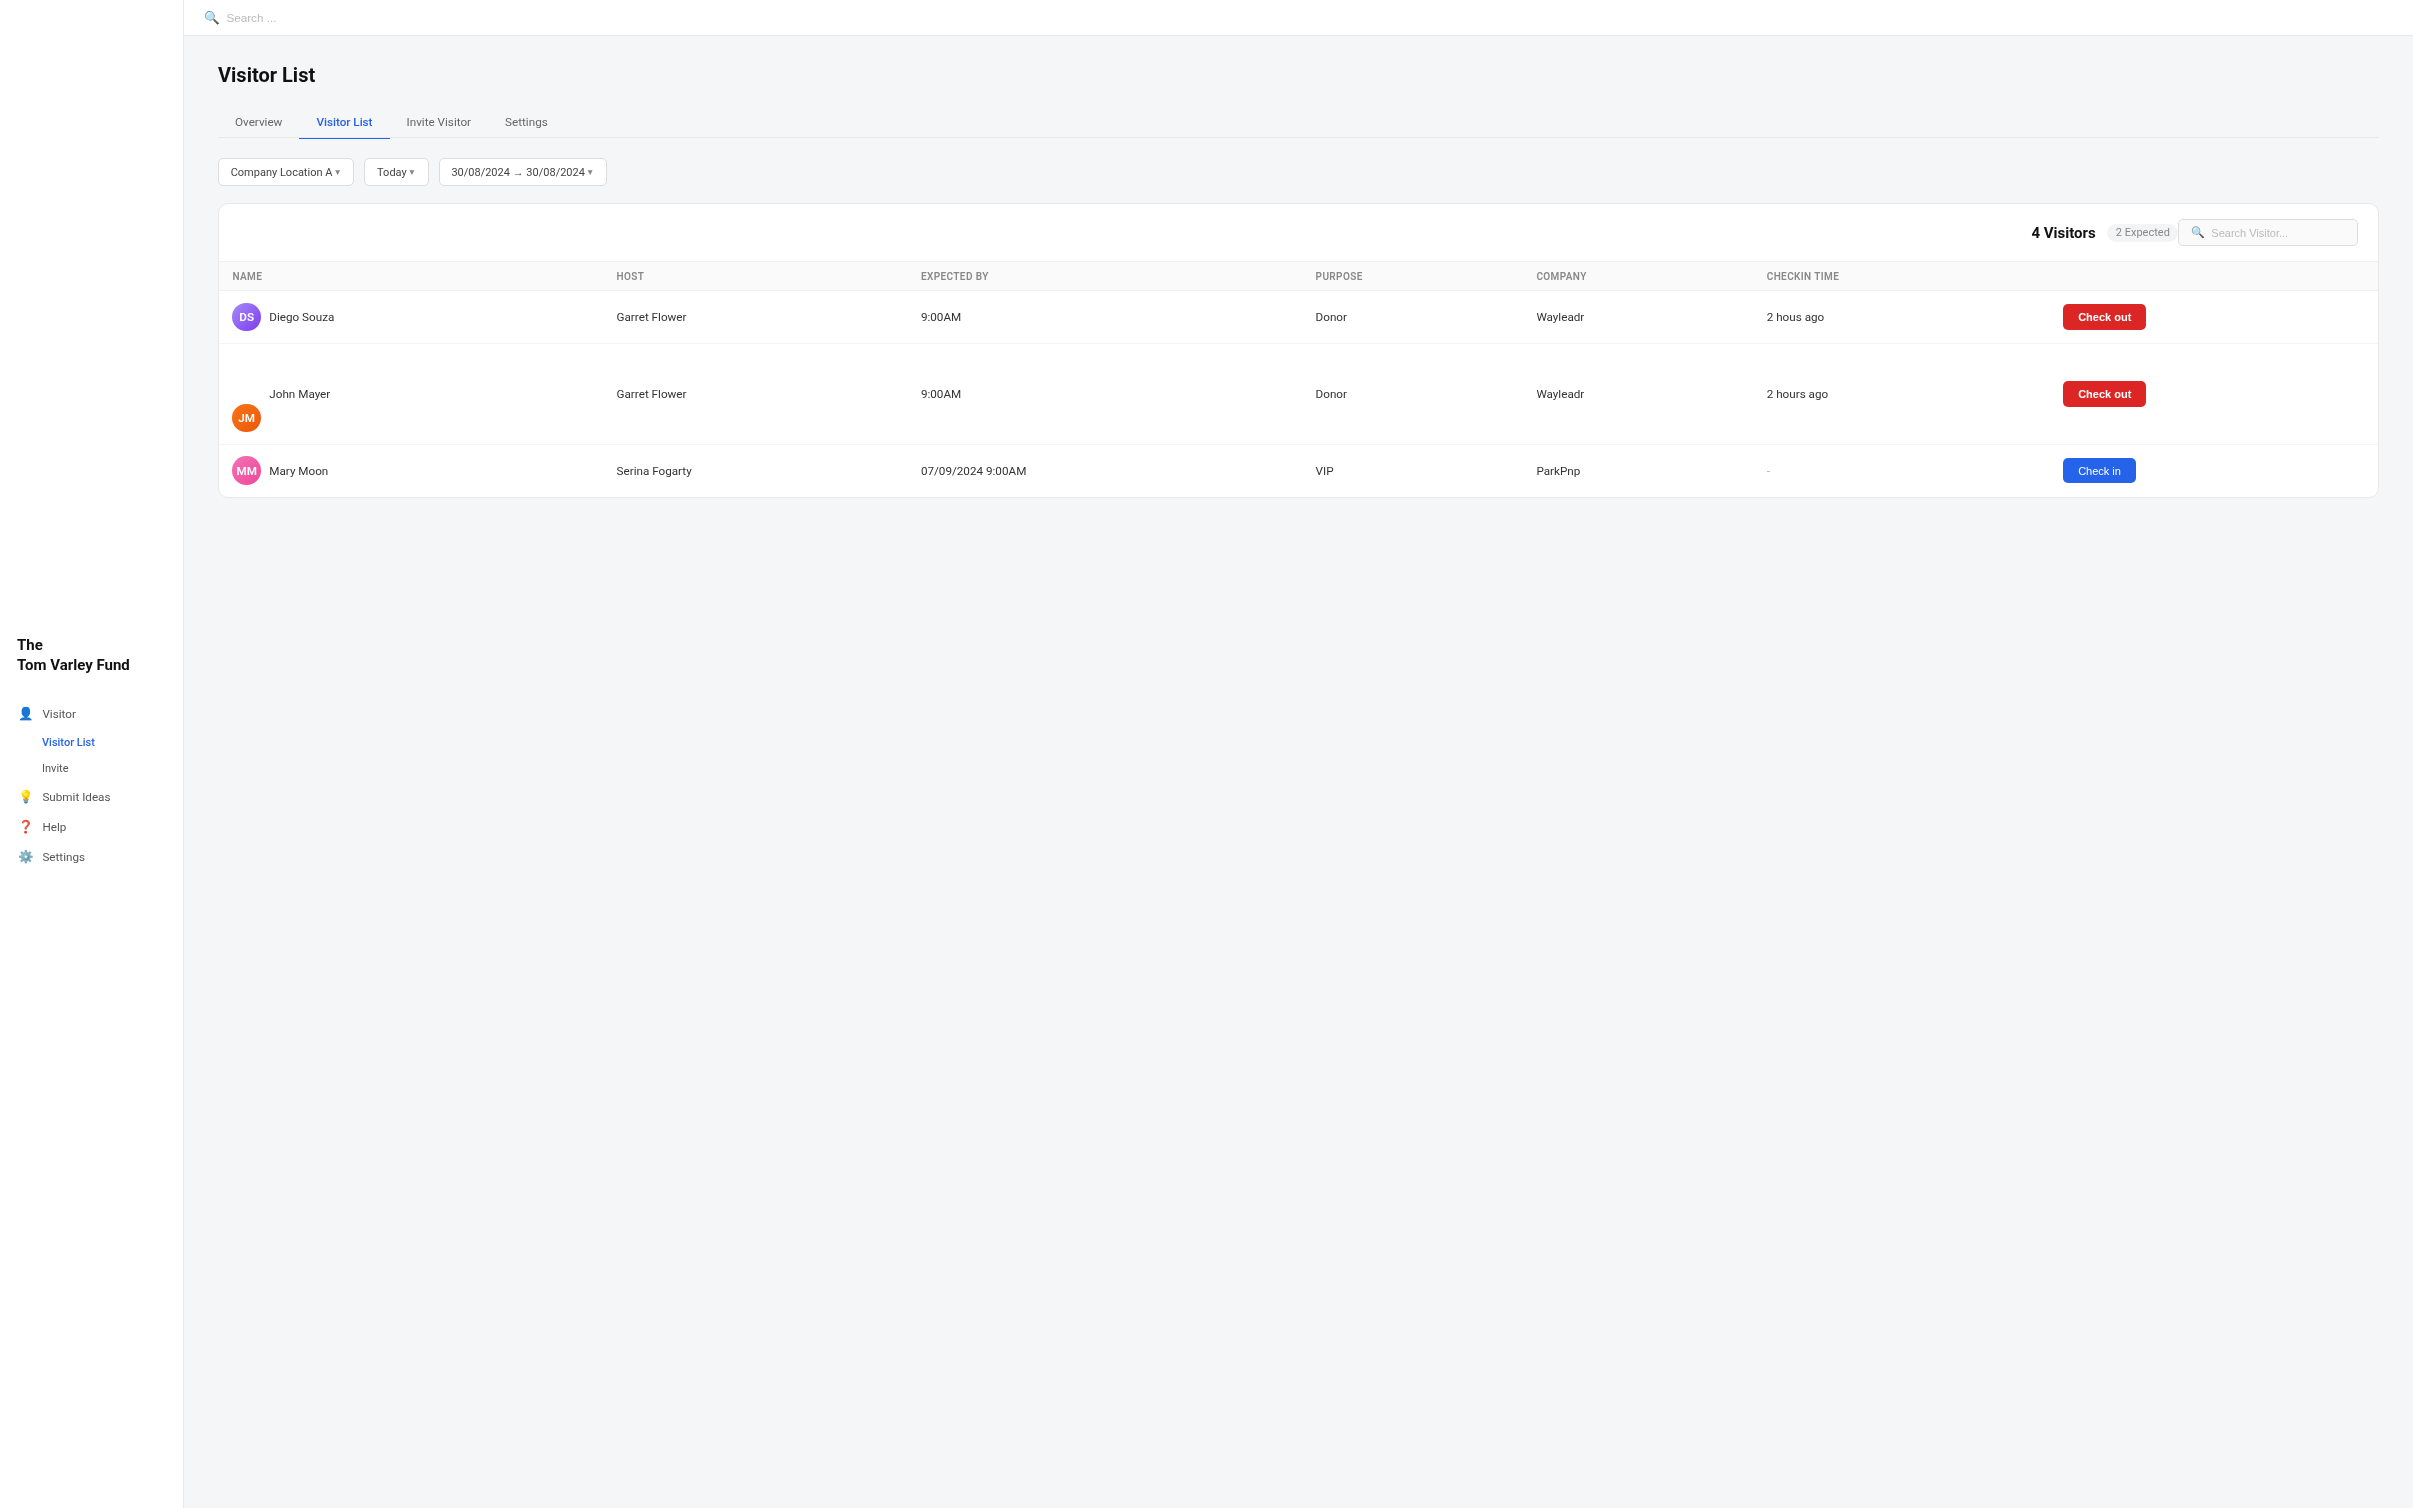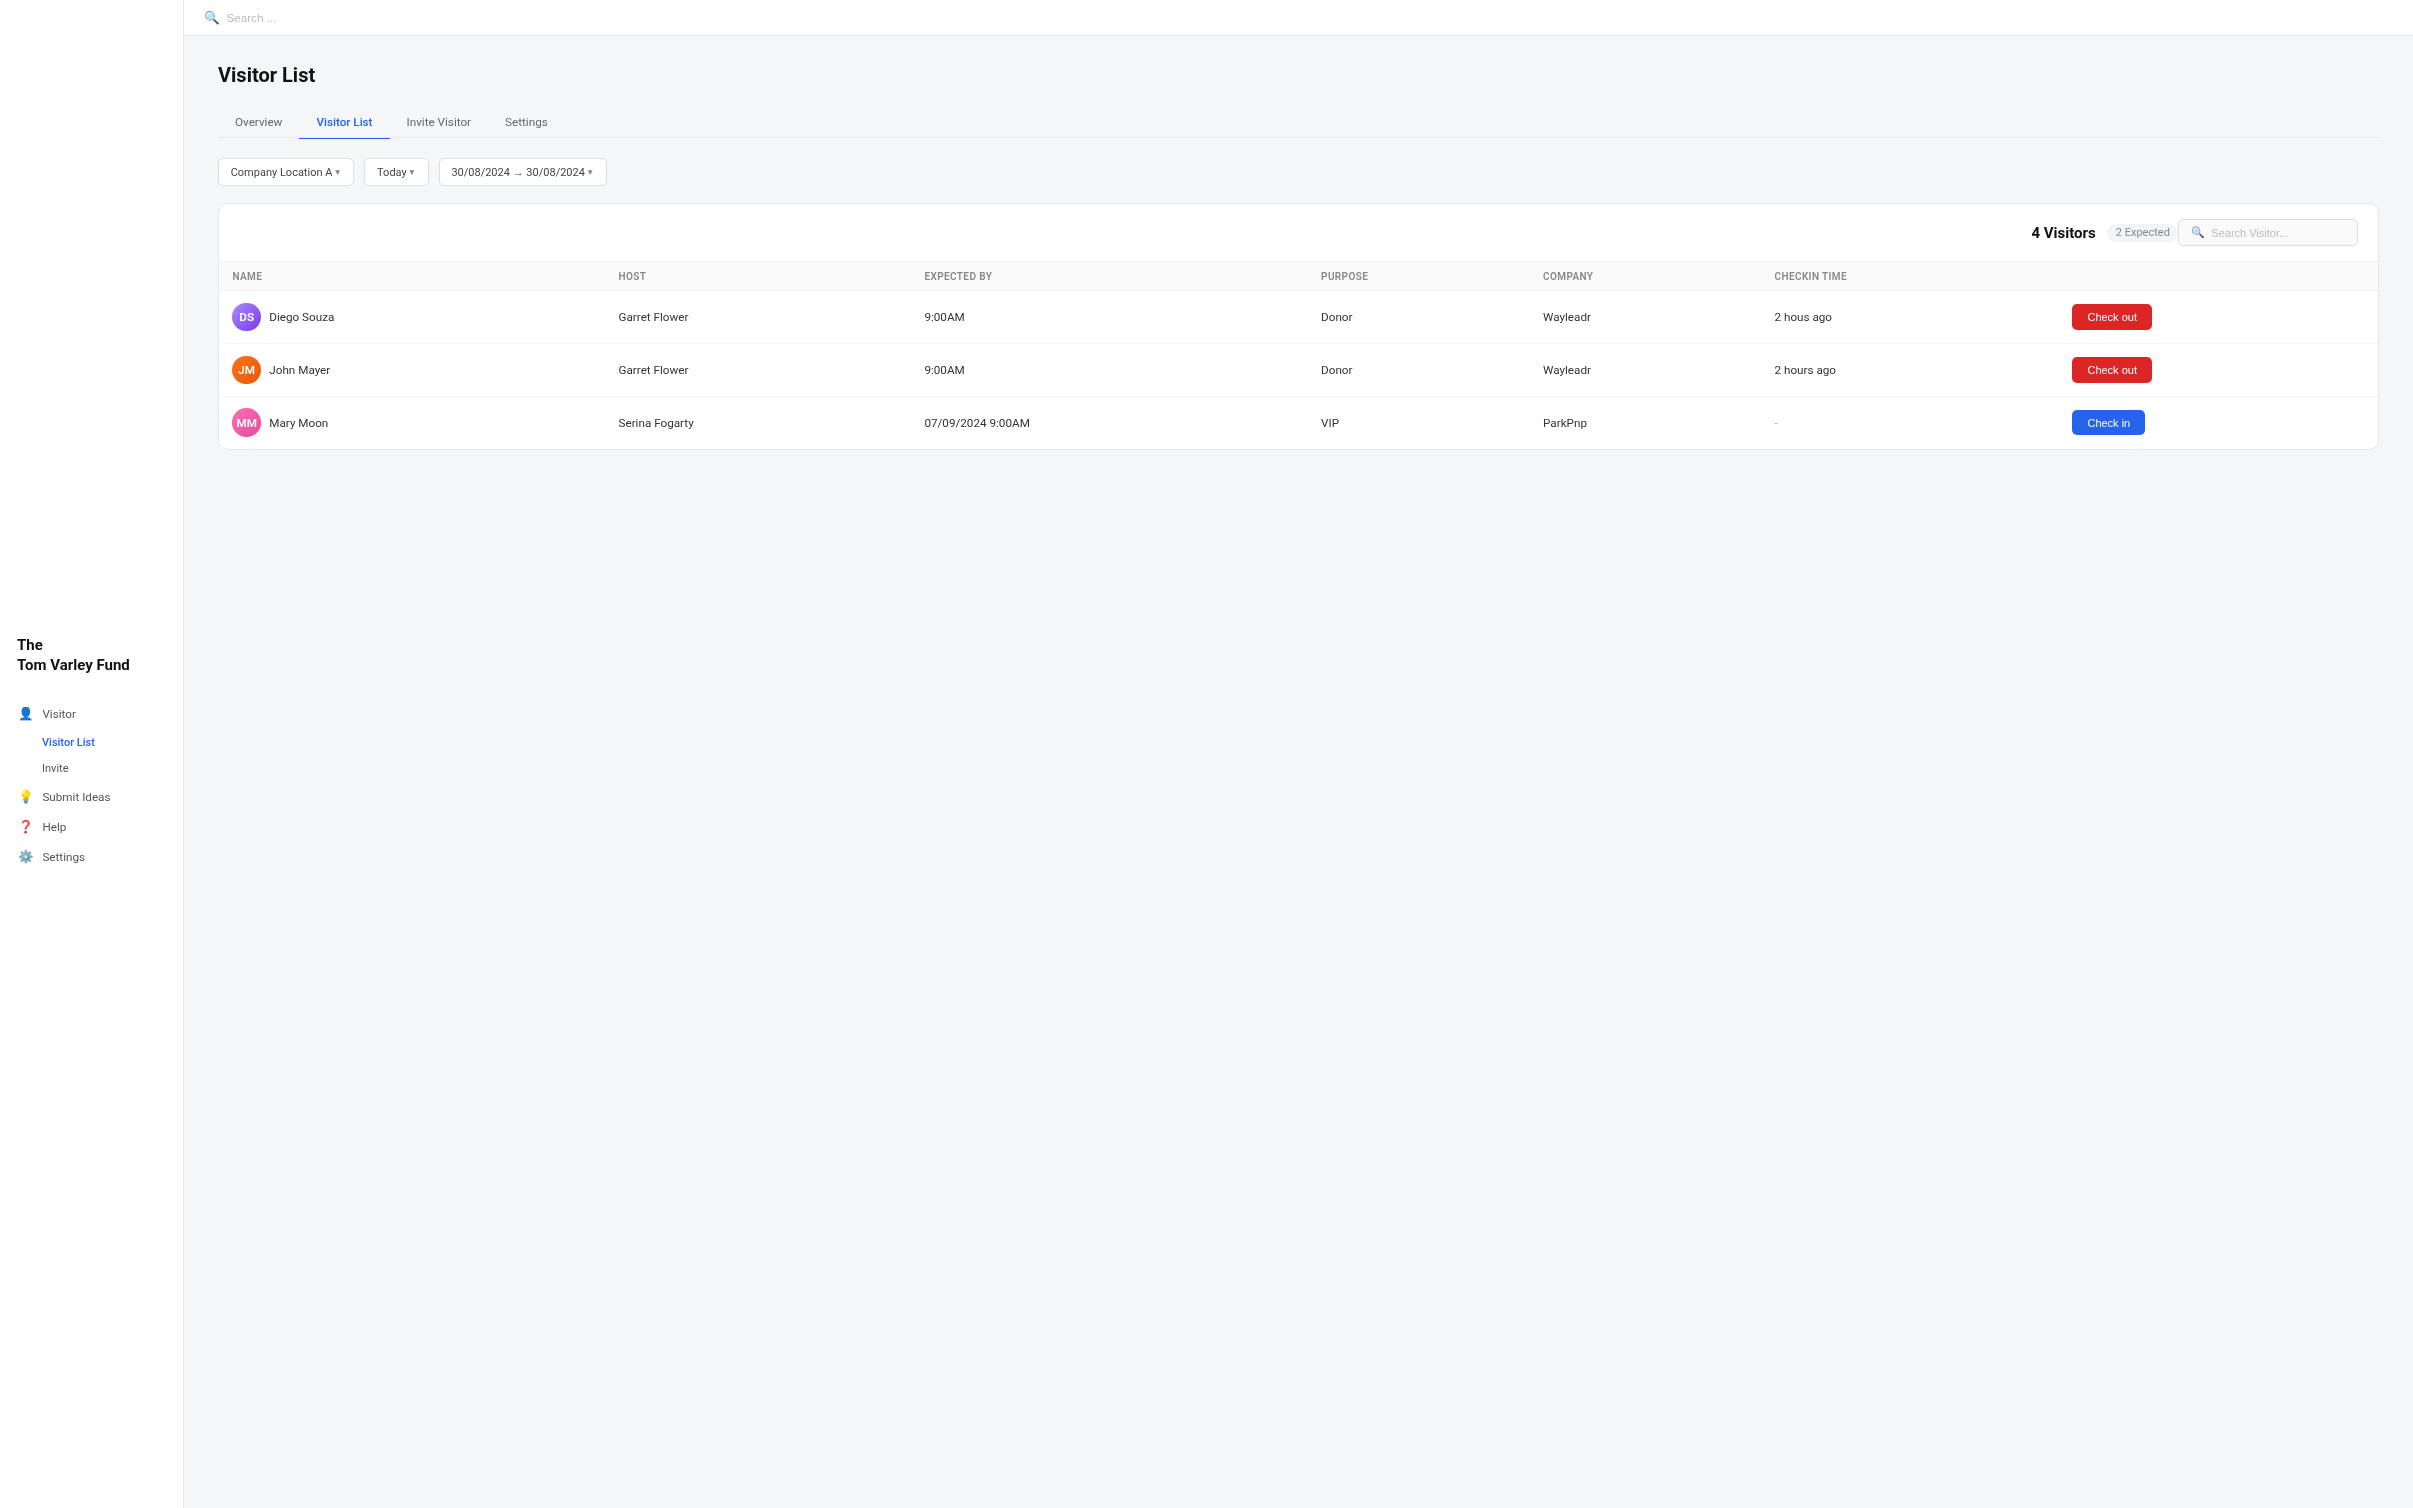--- a/index.html
+++ b/index.html
@@ -248,32 +248,32 @@
       overflow: hidden;
       flex-shrink: 0;
       display: flex;
       align-items: center;
       justify-content: center;
       font-size: 11.7px;
       font-weight: 600;
       color: #fff;
     }
     .avatar-1 { background: linear-gradient(135deg, #a78bfa, #7c3aed); }
-    .avatar-2 { background: linear-gradient(135deg, #f97316, #ea580c); }
+    .avatar-2 { background: linear-gradient(135deg, #f97316, #ea580c); margin-top: 48px; }
     .avatar-3 { background: linear-gradient(135deg, #94a3b8, #64748b); }
     .avatar-4 { background: linear-gradient(135deg, #f472b6, #ec4899); }
 
     .btn-checkout {
       background: #dc2626;
       color: #fff;
       border: none;
       border-radius: 5px;
       padding: 6.7px 15px;
       font-size: 11px;
-      font-weight: 400;
+      font-weight: 700;
       cursor: pointer;
       white-space: nowrap;
     }
 
     .btn-checkin {
       background: #2563eb;
       color: #fff;
       border: none;
       border-radius: 5px;
       padding: 6.7px 15px;

